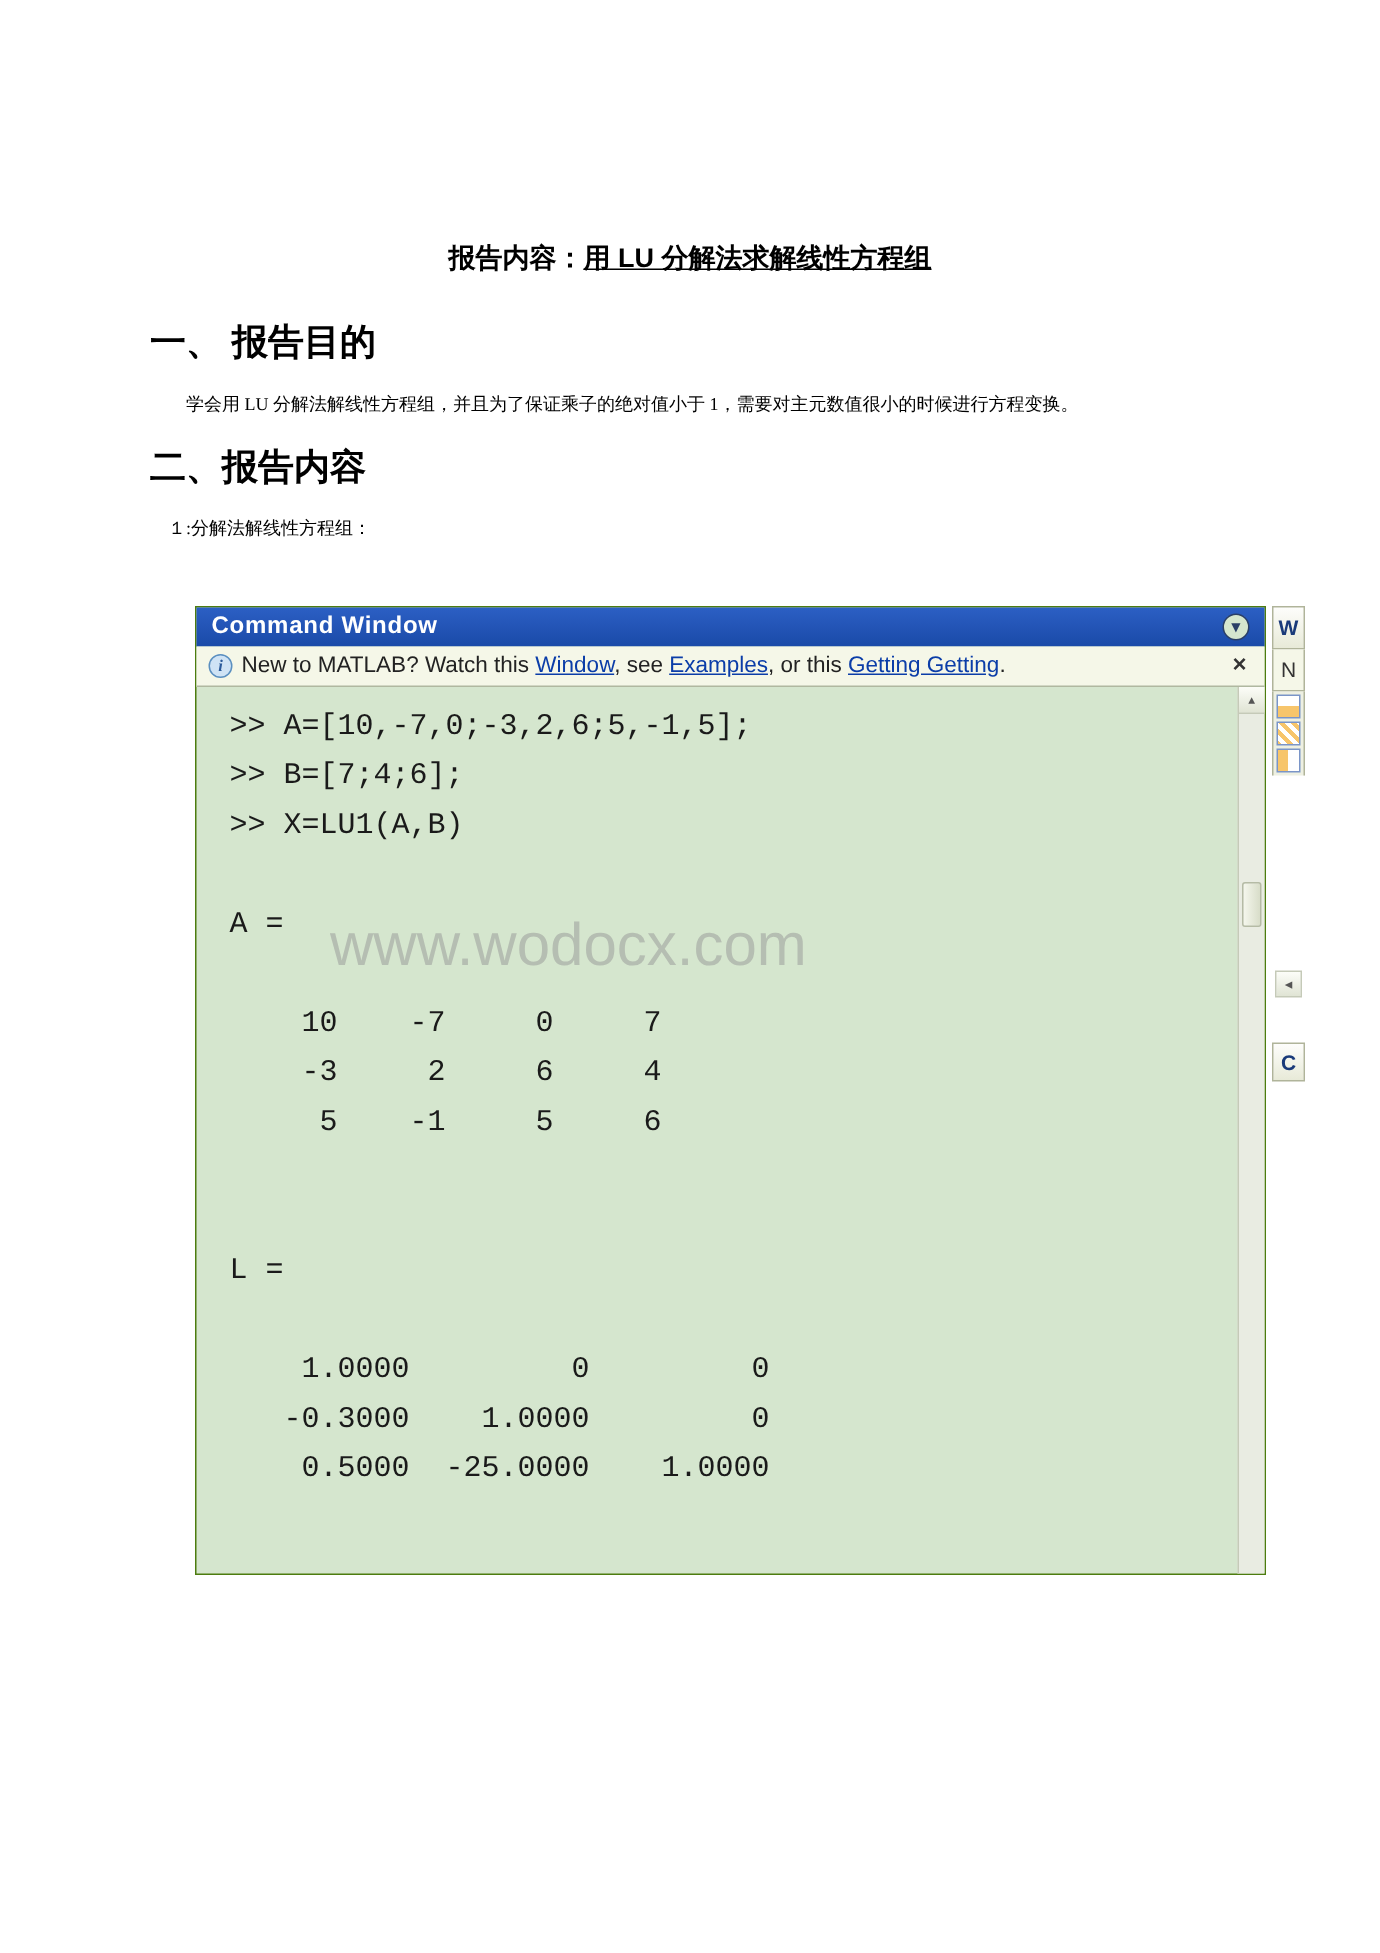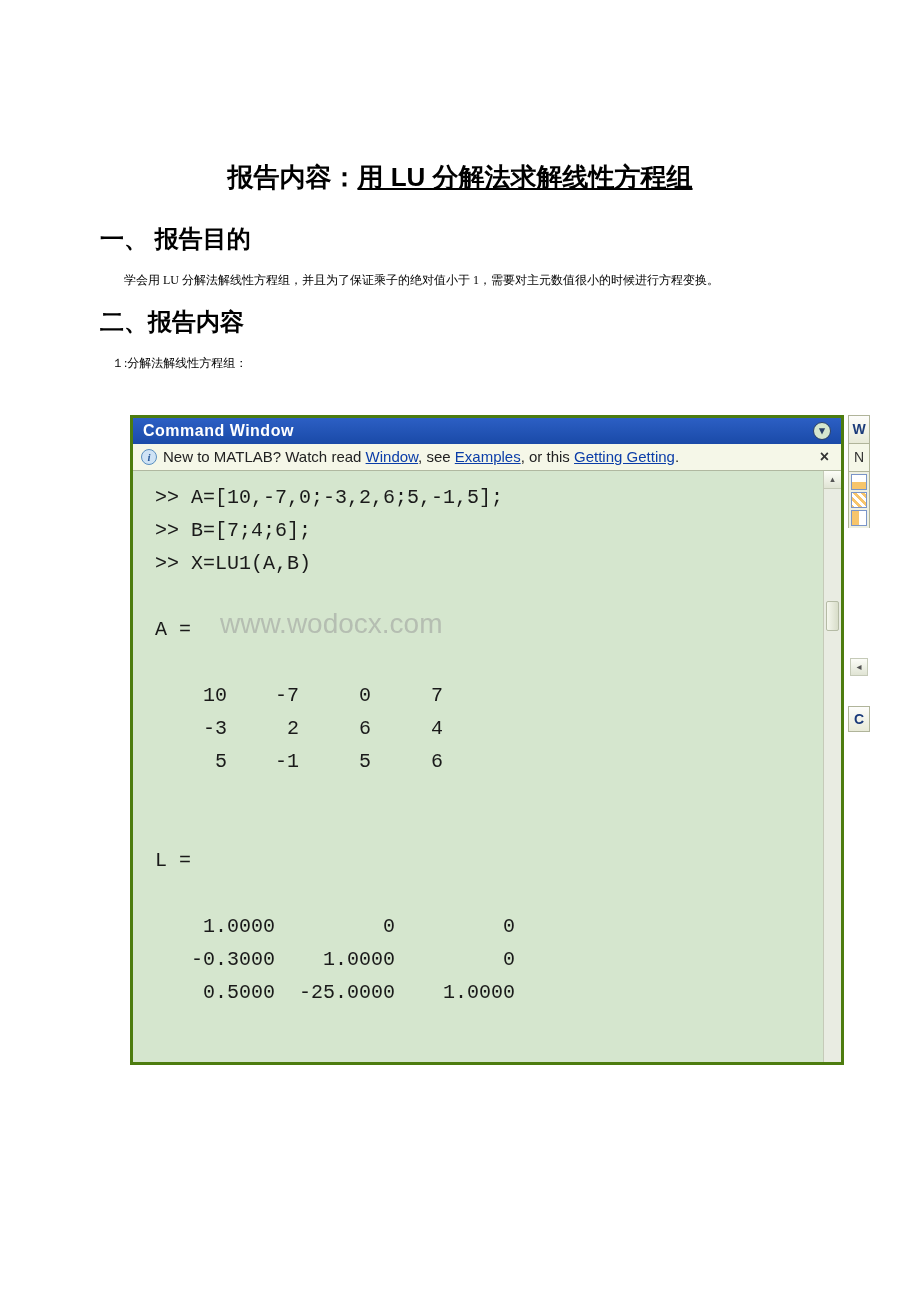--- a/index.html
+++ b/index.html
@@ -8,21 +8,21 @@
       box-sizing: border-box;
     }
     body {
       font-family: "Microsoft YaHei", SimSun, sans-serif;
       background: #ffffff;
       width: 920px;
       padding: 160px 100px 60px 100px;
     }
     .title-line {
       text-align: center;
-      font-size: 26px;
+      font-size: 18px;
       margin-bottom: 28px;
     }
     .title-prefix {
       font-weight: bold;
     }
     .title-main {
       font-weight: bold;
       text-decoration: underline;
     }
     .section-heading {
@@ -43,21 +43,21 @@
       padding-left: 1em;
     }
     .matlab-container {
       margin-top: 40px;
       margin-left: 30px;
       display: flex;
       width: 740px;
     }
     .command-window {
       flex: 1;
-      border: 3px solid #4d7c0f;
+      border: 1px solid #4d7c0f;
       background: #d5e6ce;
       position: relative;
     }
     .cw-titlebar {
       background: linear-gradient(to bottom, #2c5fc4, #1a4aa8);
       color: #ffffff;
       font-weight: bold;
       font-size: 16px;
       padding: 4px 10px;
       display: flex;
@@ -158,21 +158,21 @@
       right: 2px;
       height: 30px;
       background: linear-gradient(to right, #f5f7ed, #d8ddc9);
       border: 1px solid #b5bba5;
       border-radius: 2px;
     }
     .watermark {
       position: absolute;
       top: 608px;
       left: 220px;
-      font-size: 28px;
+      font-size: 40px;
       color: rgba(150,150,150,0.5);
       font-family: Arial, sans-serif;
       pointer-events: none;
       z-index: 10;
       letter-spacing: 0px;
     }
     .right-strip {
       width: 22px;
       display: flex;
       flex-direction: column;
@@ -270,21 +270,21 @@
 <div class="matlab-container">
   <div class="command-window">
     <div class="cw-titlebar">
       <span class="cw-titlebar-left">Command Window</span>
       <span class="cw-dropdown-icon">▾</span>
     </div>
     <div class="cw-infobar">
       <span class="cw-infobar-text">
         <span class="info-icon">i</span>
         <span>
-          <span class="info-black">New to MATLAB? Watch read </span><span class="info-link">Window</span><span class="info-black">, see </span><span class="info-link">Examples</span><span class="info-black">, or this </span><span class="info-link">Getting Getting</span><span class="info-black">.</span>
+          <span class="info-black">New to MATLAB? Watch this </span><span class="info-link">Window</span><span class="info-black">, see </span><span class="info-link">Examples</span><span class="info-black">, or this </span><span class="info-link">Getting Getting</span><span class="info-black">.</span>
         </span>
       </span>
       <span class="close-x">×</span>
     </div>
     <div class="cw-body">
       <div class="cw-content">&gt;&gt; A=[10,-7,0;-3,2,6;5,-1,5];
 &gt;&gt; B=[7;4;6];
 &gt;&gt; X=LU1(A,B)
 
 A =

